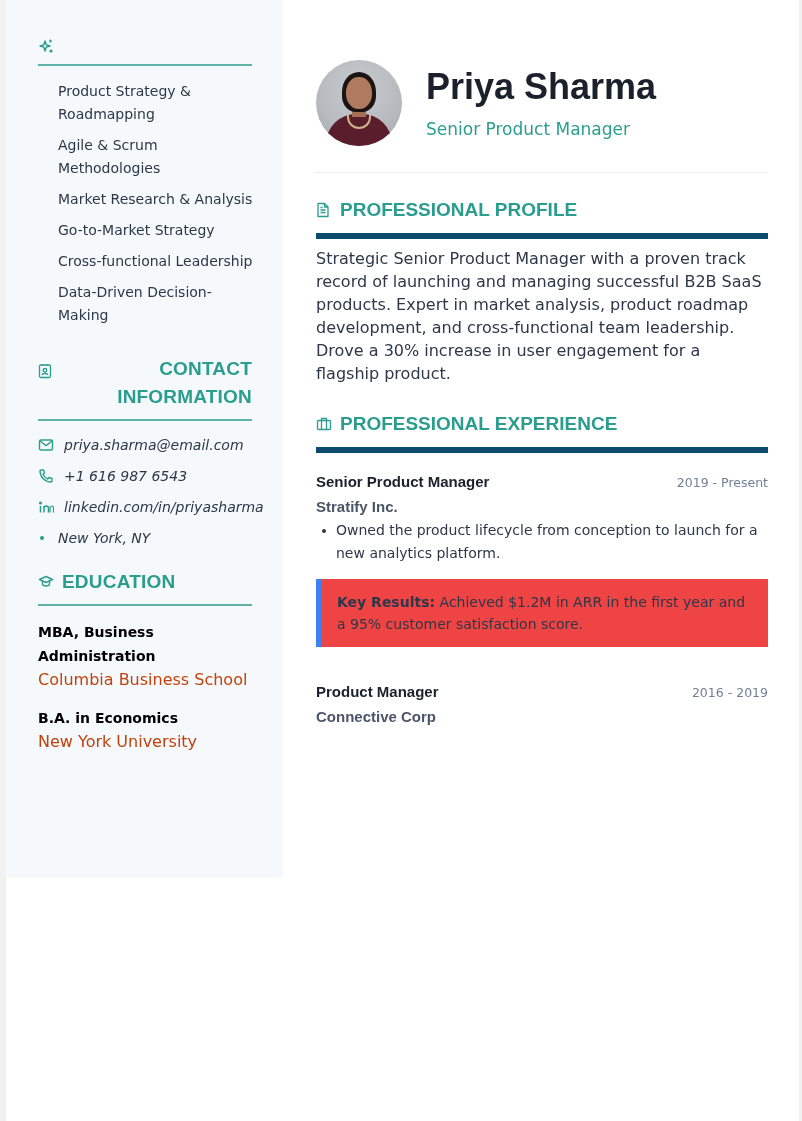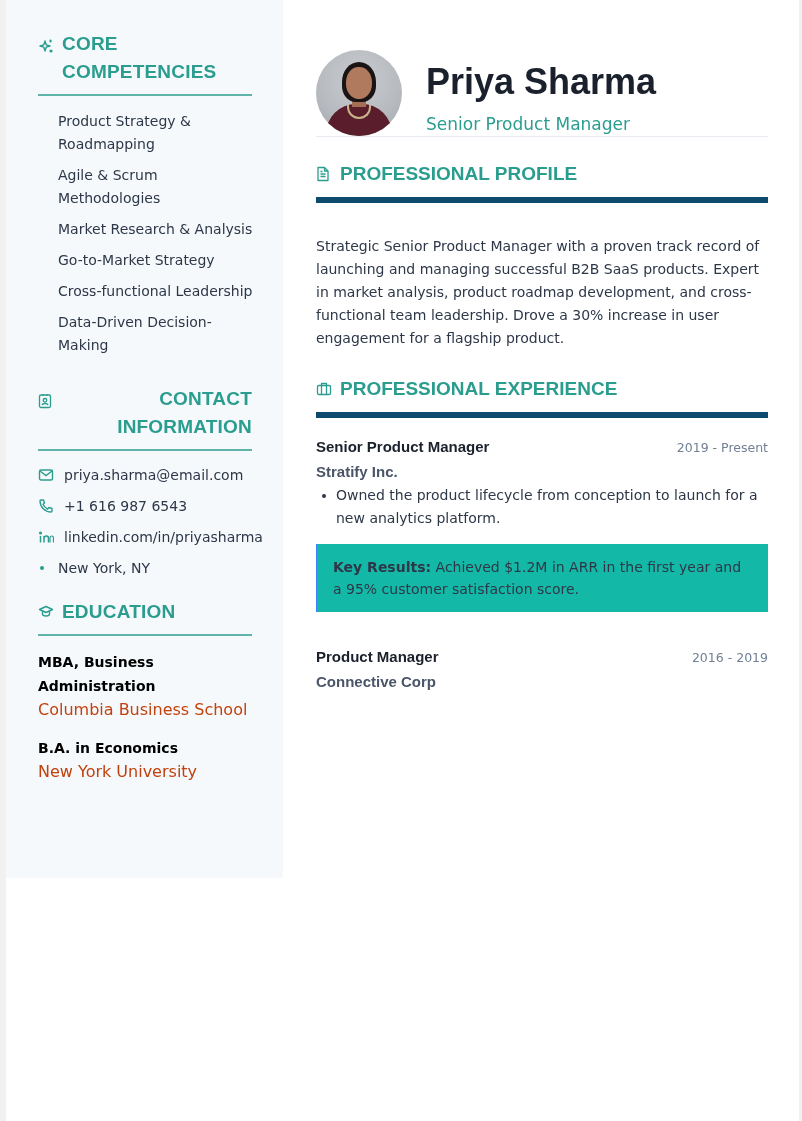--- a/index.html
+++ b/index.html
@@ -34,33 +34,33 @@
   .comp-list { list-style: none; padding: 14px 0 0 20px; }
   .comp-list li {
     font-size: 14px; line-height: 23px; color: #2d3748; margin-bottom: 8px;
     width: 195px;
   }
 
   .contact { margin-top: 28px; text-align: right; }
   .contact-list { list-style: none; padding-top: 14px; }
   .contact-list li {
     display: flex; align-items: center; font-size: 14px; line-height: 20px;
-    color: #2d3748; margin-bottom: 11px;
+    color: #2d3748; margin-bottom: 11px; font-style: italic;
   }
   .contact-list .cicon { width: 16px; height: 16px; margin-right: 10px; color: #2a9d8f; flex-shrink: 0; }
   .contact-list .dot { width: 4px; height: 4px; border-radius: 2px; background: #2a9d8f; margin: 0 14px 0 2px; }
 
   .edu { margin-top: 20px; }
   .edu-item { margin-top: 14px; }
   .edu-item:first-of-type { margin-top: 16px; }
   .edu-degree { font-weight: 700; font-size: 14px; line-height: 24px; color: #000000; width: 180px; }
   .edu-school { font-size: 16px; line-height: 24px; color: #c2410c; }
 
   
-  .header { display: flex; align-items: flex-end; padding-top: 33px; height: 137px; border-bottom: 1px solid #e8ecf2; }
+  .header { display: flex; align-items: center; padding-top: 33px; height: 173px; border-bottom: 1px solid #e8ecf2; }
   .avatar {
     width: 86px; height: 86px; border-radius: 50%; overflow: hidden; flex-shrink: 0;
     background: radial-gradient(circle at 50% 35%, #c9ccd1 0%, #b6babf 60%, #9fa4aa 100%);
     position: relative;
   }
   .avatar .hair { position: absolute; left: 26px; top: 12px; width: 34px; height: 40px; border-radius: 50% 50% 40% 40%; background: #1a1414; }
   .avatar .face { position: absolute; left: 30px; top: 17px; width: 26px; height: 32px; border-radius: 48%; background: #b07a5e; }
   .avatar .neck { position: absolute; left: 36px; top: 45px; width: 14px; height: 12px; background: #a46f55; }
   .avatar .body { position: absolute; left: 10px; top: 54px; width: 66px; height: 40px; border-radius: 30px 30px 0 0; background: #5a1d2c; }
   .avatar .necklace { position: absolute; left: 31px; top: 55px; width: 24px; height: 14px; border: 2px solid #c9b48a; border-top: none; border-radius: 0 0 14px 14px; }
@@ -75,34 +75,34 @@
   .m-head {
     display: flex; align-items: center;
     border-bottom: 6px solid #0c4a6e; padding-bottom: 10px;
   }
   .m-head .icon { width: 16px; height: 16px; color: #2a9d8f; margin-right: 8px; }
   .m-head .title {
     font-family: "Liberation Sans", sans-serif; font-weight: 700;
     font-size: 19px; line-height: 26px; color: #2a9d8f;
   }
   .profile { margin-top: 24px; }
-  .profile p { font-size: 14px; line-height: 23px; color: #2d3748; margin-top: 32px; }
+  .profile p { font-size: 16px; line-height: 23px; color: #2d3748; margin-top: 8px; }
 
   .experience { margin-top: 26px; }
   .job { margin-top: 18px; }
   .job + .job { margin-top: 34px; }
   .job-row { display: flex; justify-content: space-between; align-items: baseline; }
   .job-title { font-family: "Liberation Sans", sans-serif; font-weight: 700; font-size: 15px; line-height: 22px; color: #1a202c; }
   .job-date { font-size: 12.5px; color: #718096; }
   .company { font-family: "Liberation Sans", sans-serif; font-weight: 700; font-size: 15px; line-height: 24px; color: #4a5568; margin-top: 2px; }
   .bullets { list-style: none; }
   .bullets li { position: relative; padding-left: 20px; font-size: 14px; line-height: 23px; color: #2d3748; margin-bottom: 8px; }
   .bullets li::before { content: ""; position: absolute; left: 6px; top: 10px; width: 4px; height: 4px; border-radius: 2px; background: #2d3748; }
   .key-results {
-    margin-top: 14px; background: #14b8a6; border-left: 1px solid #3b82f6;
+    margin-top: 14px; background: #ef4444; border-left: 5px solid #3b82f6;
     padding: 12px 16px; font-size: 14px; line-height: 22px; color: #2d3748;
   }
   .key-results b { font-weight: 700; }
   svg { display: block; }
 </style>
 </head>
 <body>
 
 <div class="page">
 
@@ -110,21 +110,20 @@
 
     <section>
       <div class="s-head">
         <span class="icon">
           <svg width="16" height="16" viewBox="0 0 16 16" fill="none" stroke="currentColor" stroke-width="1.4" stroke-linejoin="round">
             <path d="M7 3 L8.2 6.8 L12 8 L8.2 9.2 L7 13 L5.8 9.2 L2 8 L5.8 6.8 Z"></path>
             <path d="M12.5 1.5 v3 M11 3 h3" stroke-width="1.2"></path>
             <circle cx="13" cy="13" r="0.9" fill="currentColor"></circle>
           </svg>
         </span>
-        <span class="title">CORE COMPETENCIES</span>
       </div>
       <ul class="comp-list">
         <li>Product Strategy &amp; Roadmapping</li>
         <li>Agile &amp; Scrum Methodologies</li>
         <li>Market Research &amp; Analysis</li>
         <li>Go-to-Market Strategy</li>
         <li>Cross-functional Leadership</li>
         <li>Data-Driven Decision-Making</li>
       </ul>
     </section>

